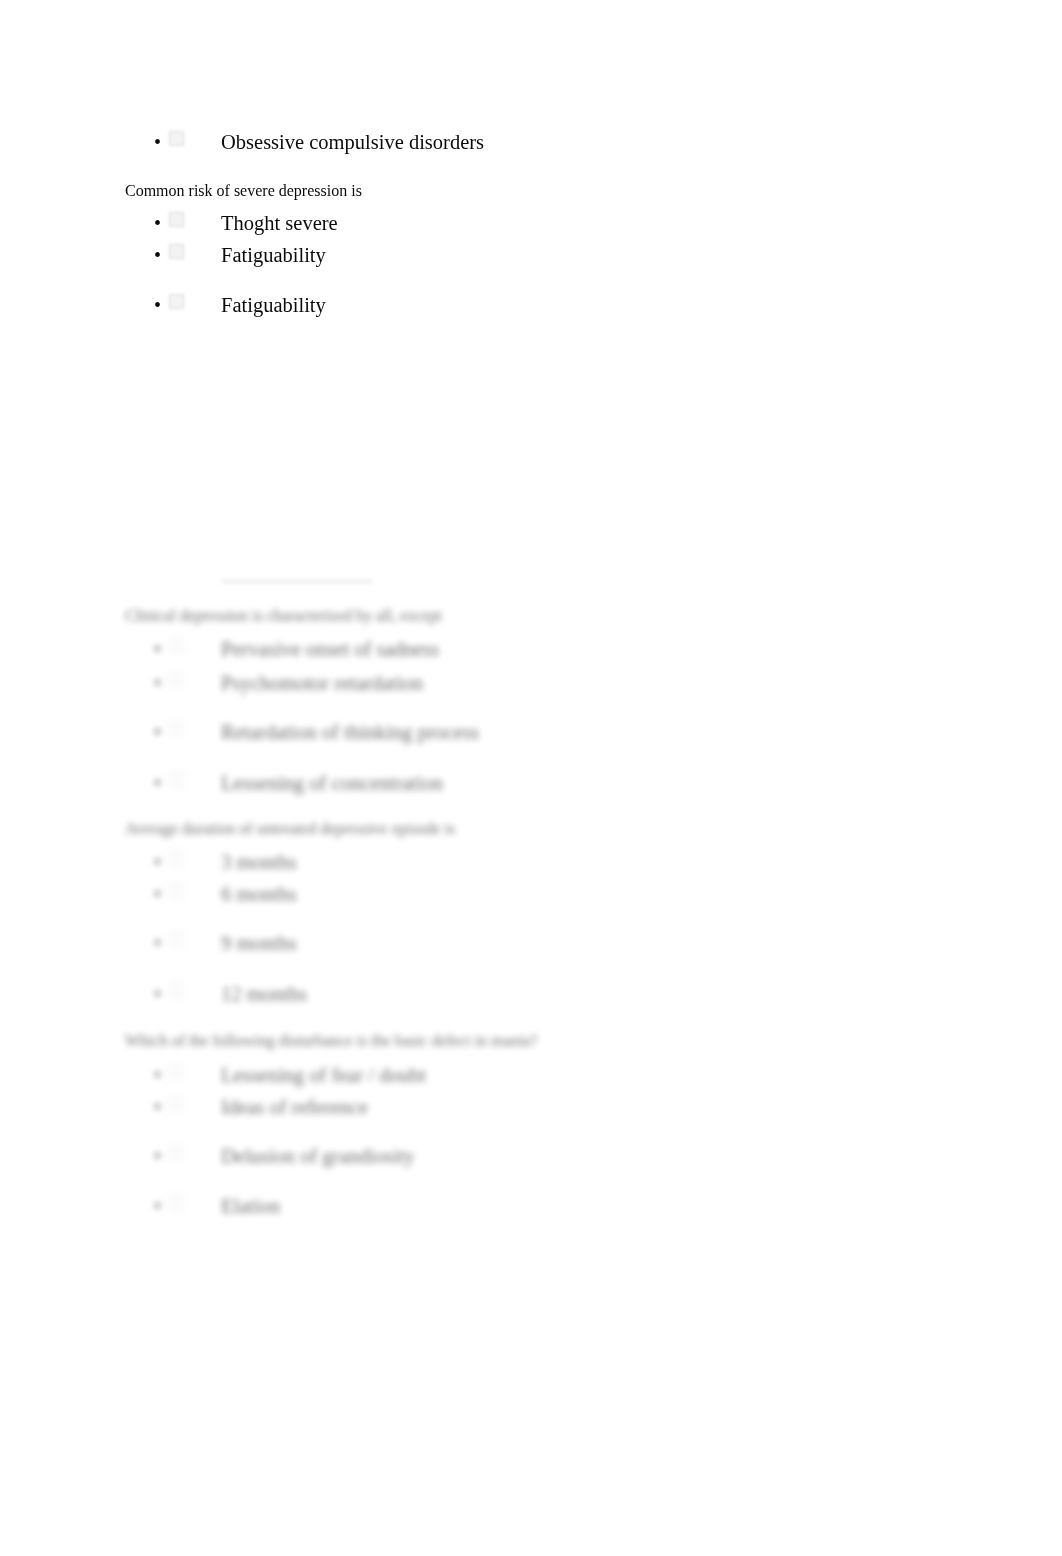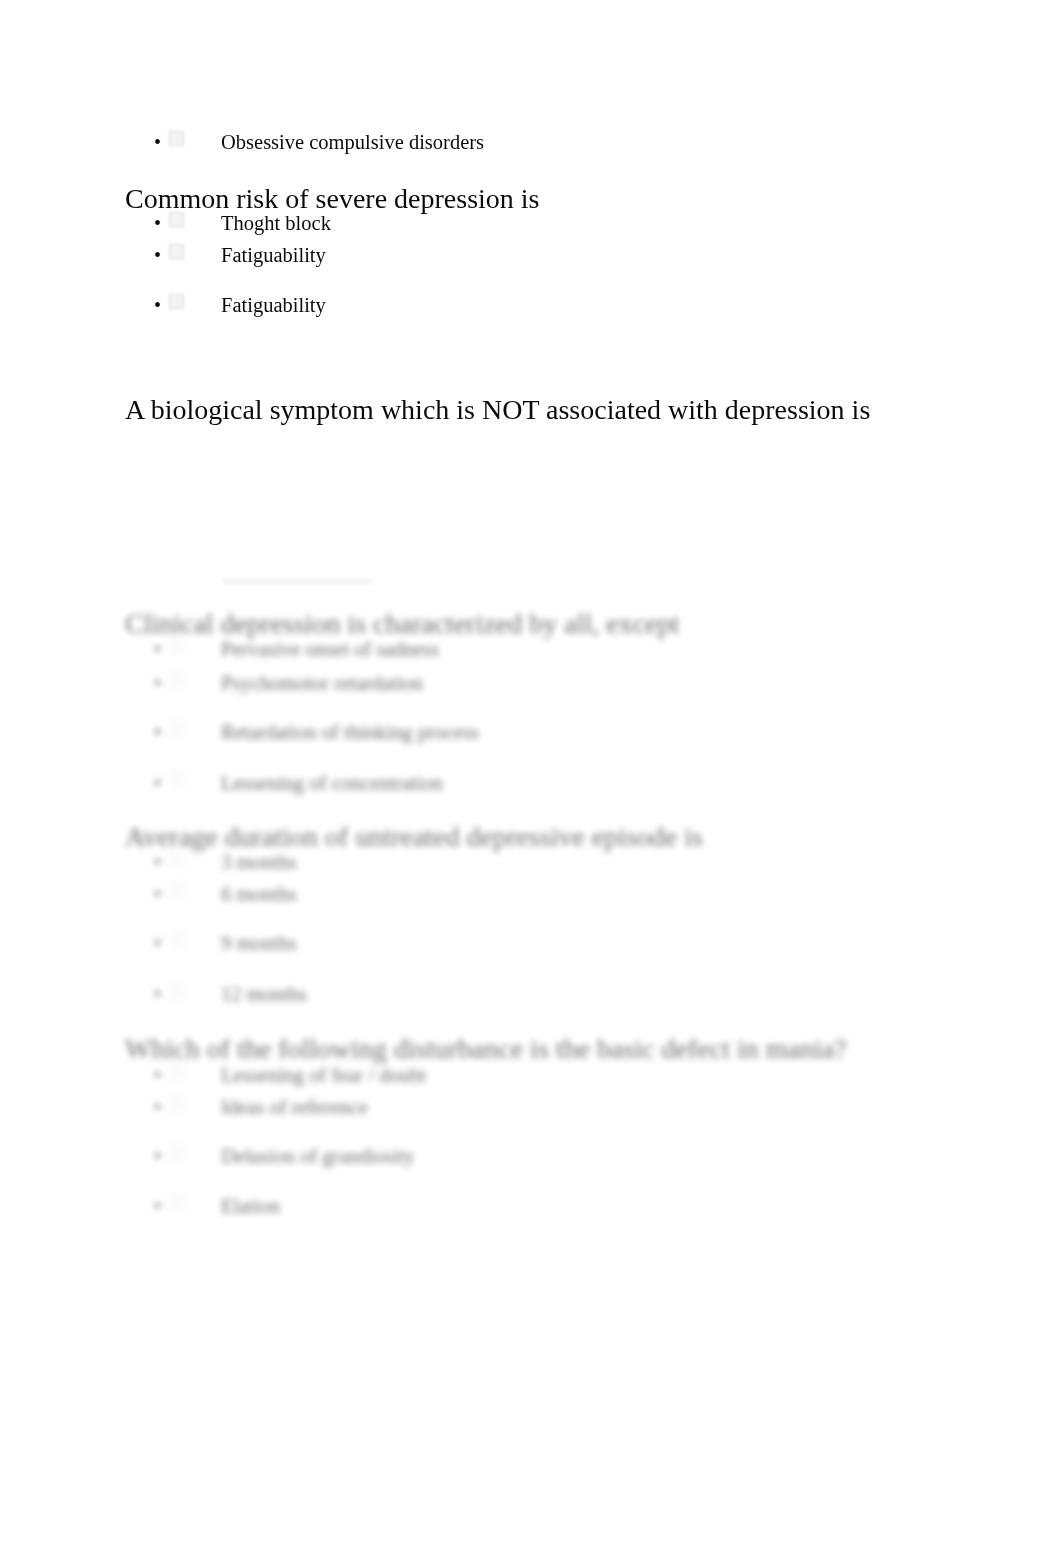--- a/index.html
+++ b/index.html
@@ -20,21 +20,21 @@
   .page {
     position: absolute;
     inset: 0;
     background: #ffffff;
   }
 
   
   .qtext {
     position: absolute;
     left: 125px;
-    font-size: 28px;
+    font-size: 16px;
     line-height: 1.25;
     white-space: nowrap;
     color: #0b0b0b;
   }
 
   .opt-row {
     position: absolute;
     left: 125px;
     display: flex;
     align-items: baseline;
@@ -112,40 +112,39 @@
     <span class="opt-label">Obsessive compulsive disorders</span>
   </div>
 
   <div class="qtext blur-none" style="top:181px;">Common risk of severe depression is</div>
 
   <div class="opt-row blur-none" style="top:211px;">
     <span class="opt-bullet">•</span>
     <span class="opt-box">
       <span class="chk"></span>
     </span>
-    <span class="opt-label">Thoght block</span>
+    <span class="opt-label">Thoght severe</span>
   </div>
 
   <div class="opt-row blur-none" style="top:243px;">
     <span class="opt-bullet">•</span>
     <span class="opt-box">
       <span class="chk"></span>
     </span>
     <span class="opt-label">Fatiguability</span>
   </div>
 
   <div class="opt-row blur-none" style="top:293px;">
     <span class="opt-bullet">•</span>
     <span class="opt-box">
       <span class="chk"></span>
     </span>
     <span class="opt-label">Fatiguability</span>
   </div>
 
-  <div class="qtext blur-none" style="top:392px;">A biological symptom which is NOT associated with depression is</div>
 
   <div class="ghost-line"></div>
 
   <div class="qtext blur-mid" style="top:606px;">Clinical depression is characterized by all, except</div>
 
   <div class="opt-row blur-mid" style="top:637px;">
     <span class="opt-bullet">•</span>
     <span class="opt-box">
       <span class="chk"></span>
     </span>

